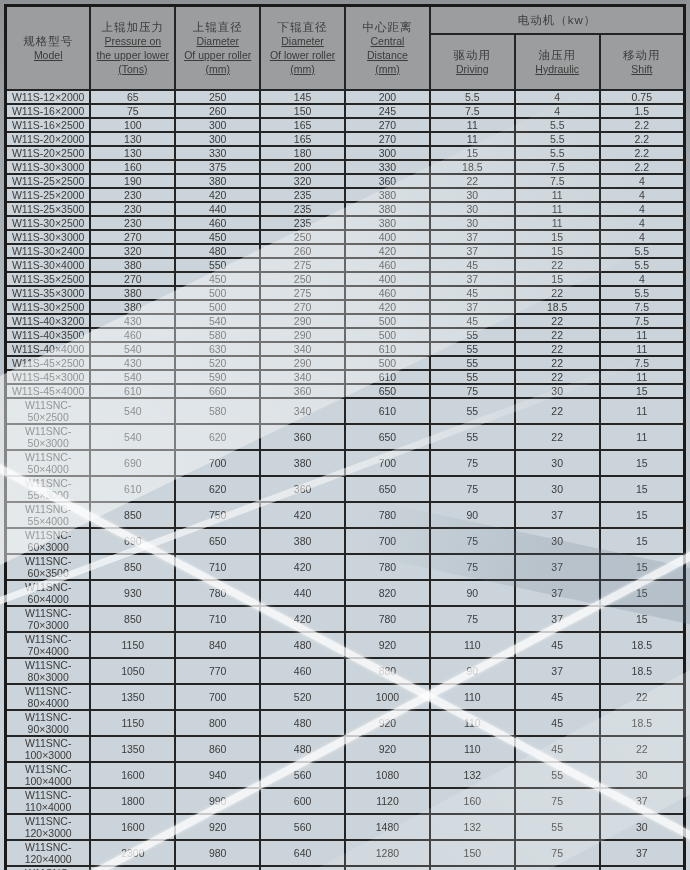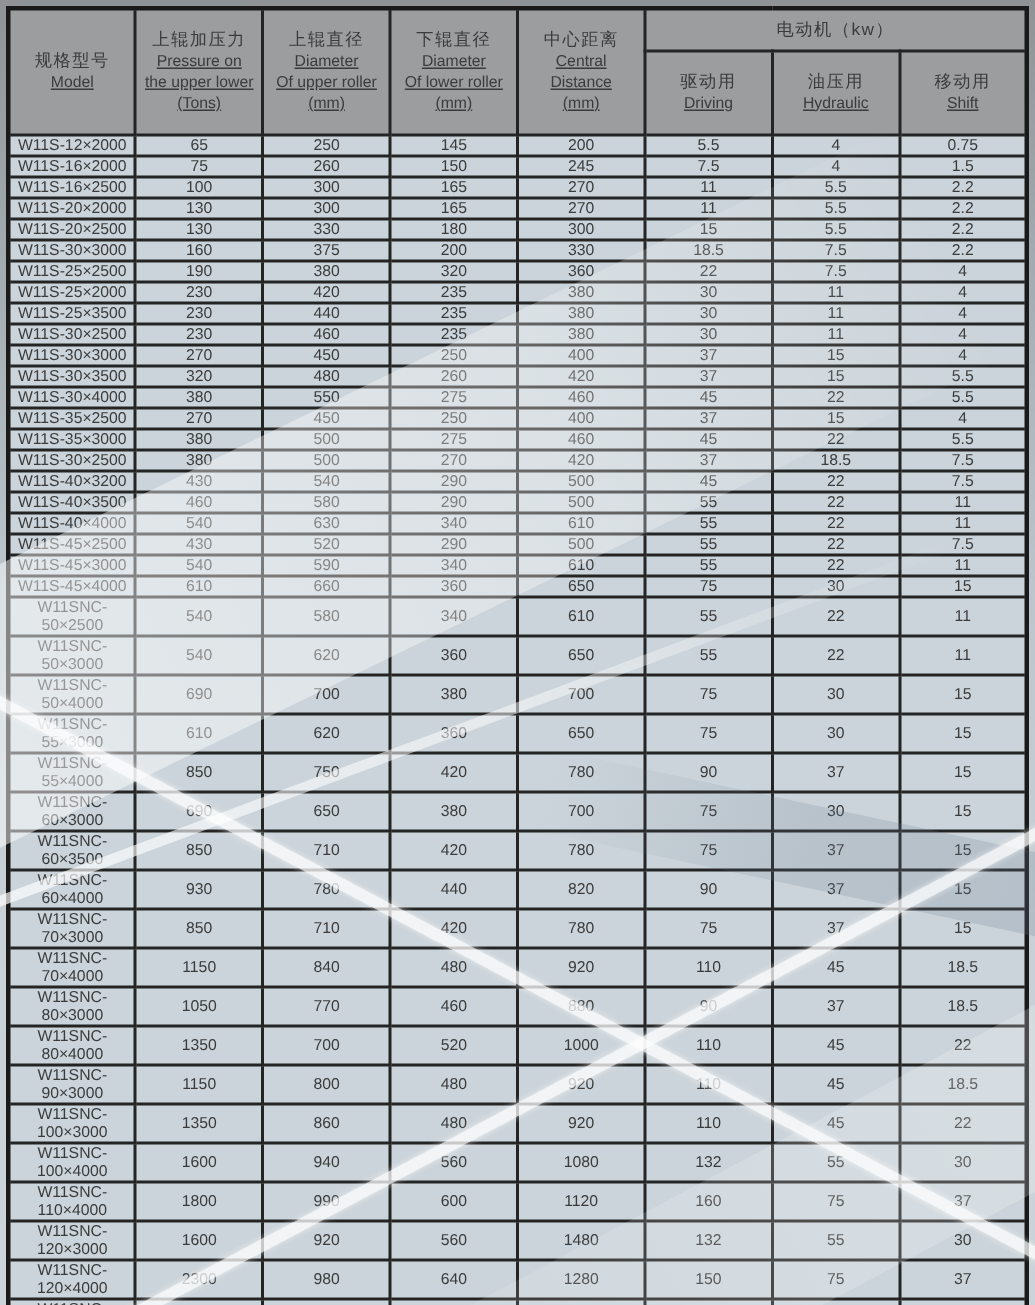--- a/index.html
+++ b/index.html
@@ -224,21 +224,21 @@
         <td>W11S-30×3000</td>
         <td>270</td>
         <td>450</td>
         <td>250</td>
         <td>400</td>
         <td>37</td>
         <td>15</td>
         <td>4</td>
       </tr>
       <tr>
-        <td>W11S-30×3500</td>
+        <td>W11S-30×2400</td>
         <td>320</td>
         <td>480</td>
         <td>260</td>
         <td>420</td>
         <td>37</td>
         <td>15</td>
         <td>5.5</td>
       </tr>
       <tr>
         <td>W11S-30×4000</td>

